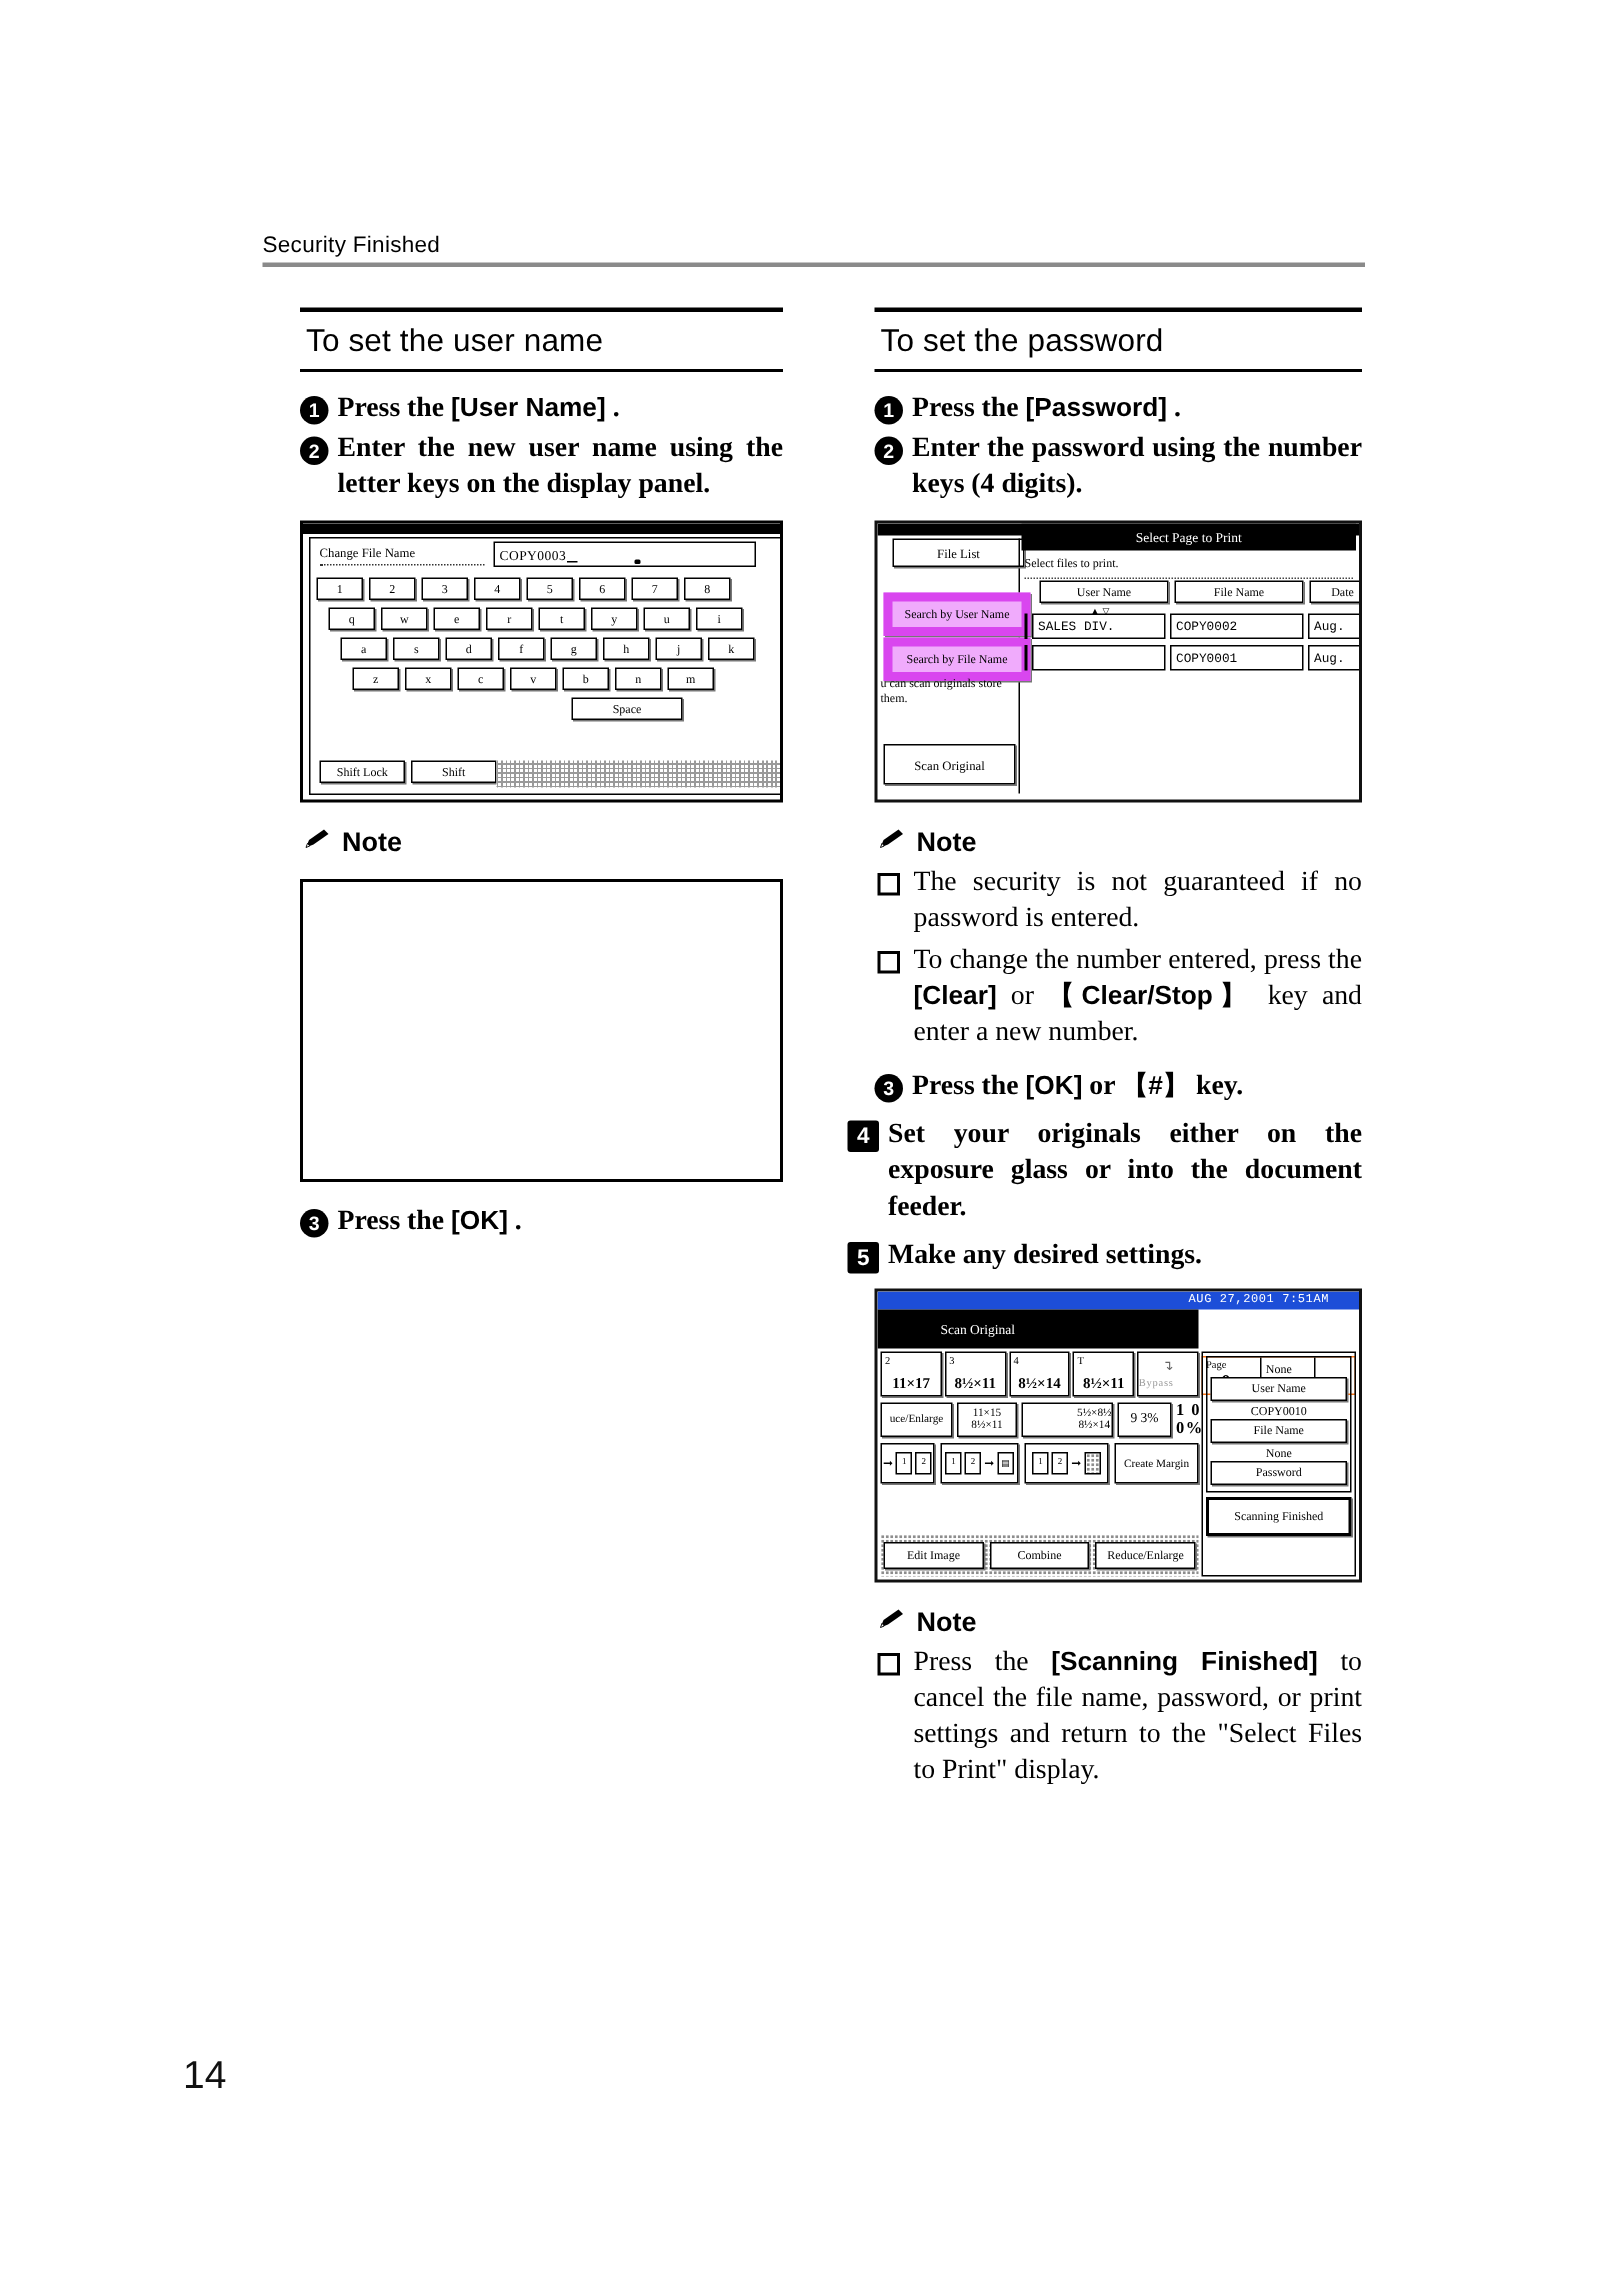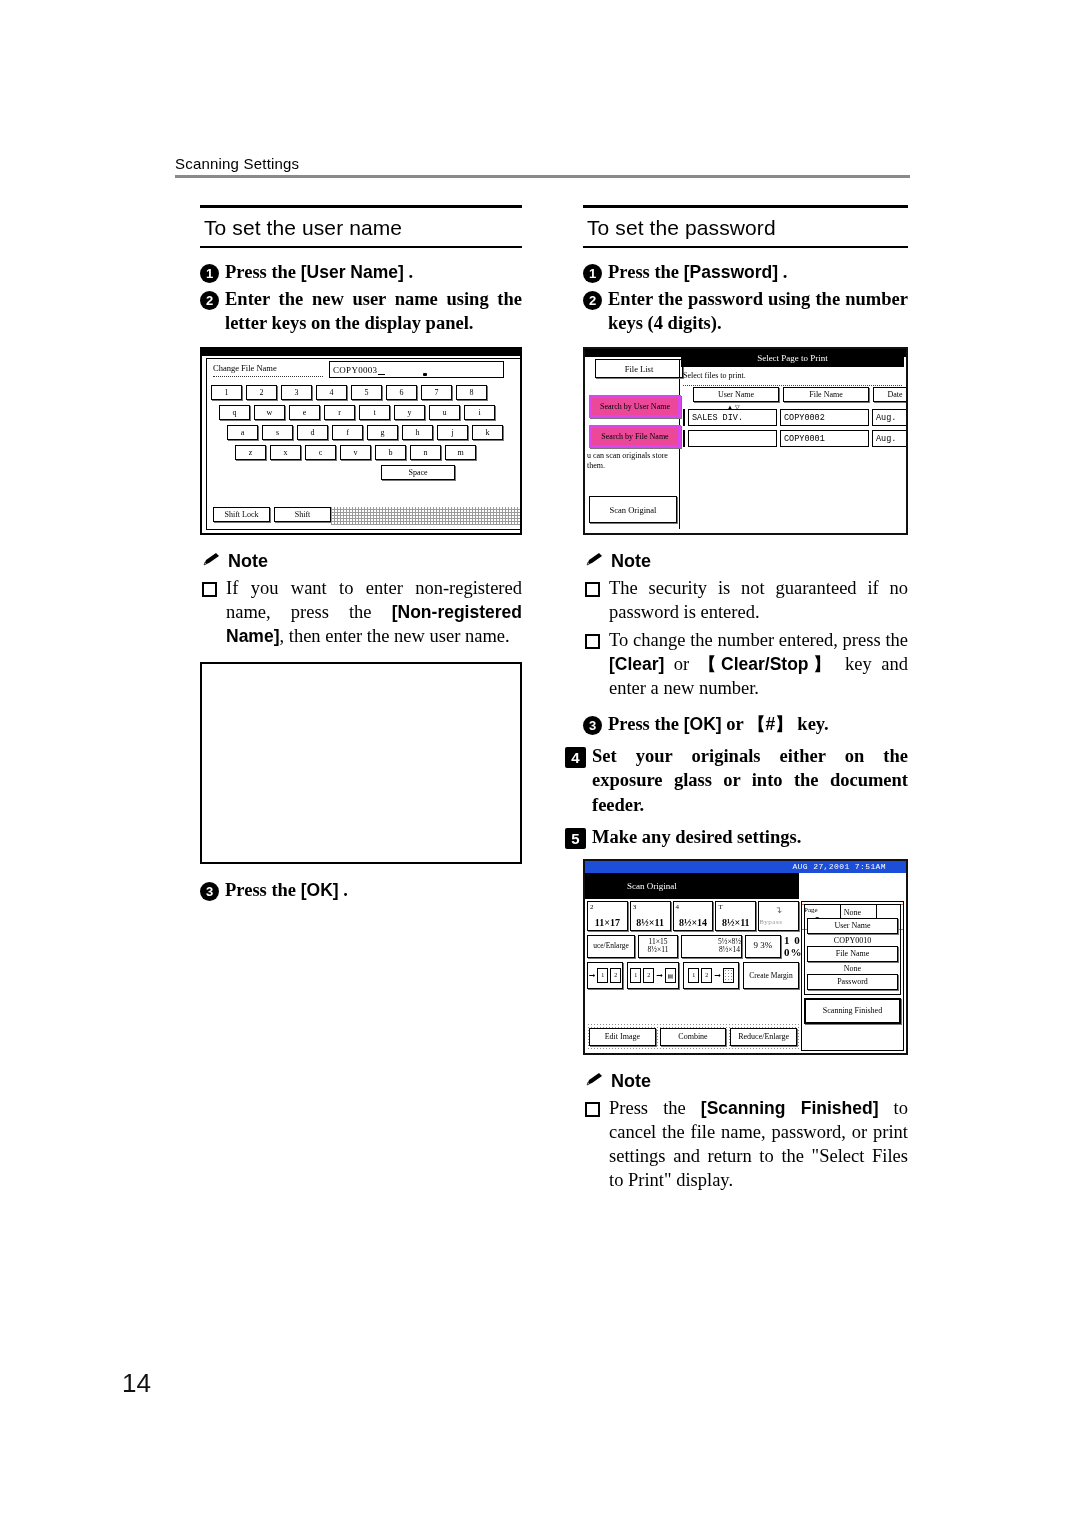--- a/index.html
+++ b/index.html
@@ -169,23 +169,23 @@
     border-right: 1.5px solid #000;
   }
   #fig-select-files .sf-tab {
     position: absolute; left: 8px; top: 0; width: 86px; height: 17px;
     border: 1px solid #000; font-size: 8.5px;
     display:flex; align-items:center; justify-content:center;
     box-shadow: 1px 1px 0 #777;
   }
   #fig-select-files .sf-sidebtn {
     position: absolute; left: 2px; width: 86px; height: 17px;
-    border: 3px solid #d946ef; font-size: 8px;
+    border: 6px solid #d946ef; font-size: 8px;
     display:flex; align-items:center; justify-content:center;
-    box-shadow: 1px 1px 0 #777; background:#ec4899;
+    box-shadow: 1px 1px 0 #777; background:#f0abfc;
   }
   #fig-select-files .sf-hint {
     position: absolute; left: 0px; width: 92px; font-size: 8px; line-height: 1.25;
   }
   #fig-select-files .sf-scan {
     position: absolute; left: 2px; bottom: 6px; width: 86px; height: 25px;
     border: 1px solid #000; font-size: 8.5px;
     display:flex; align-items:center; justify-content:center;
     box-shadow: 1px 1px 0 #777; background:#fff;
   }
@@ -335,21 +335,21 @@
     font-family: "Liberation Sans", sans-serif;
     font-size: 26px; color: #111;
   }
 </style>
 </head>
 <body>
 
 <div class="page">
 
   <div id="running-header">
-    <div class="rh-text">Scanning Settings</div>
+    <div class="rh-text">Security Finished</div>
     <div class="rh-rule"></div>
   </div>
 
   <div class="col" id="col-left">
 
     <div class="sec-rule-top"></div>
     <div class="sec-title">To set the user name</div>
     <div class="sec-rule-bot"></div>
 
     <div class="step">
@@ -431,24 +431,20 @@
 
     <div class="note-head">
       <span class="pencil">
         <svg width="19" height="15" viewBox="0 0 19 15">
             <path d="M2 13 L4 8 L14 1 L17 4 L7 11 Z" fill="#000"></path>
             <path d="M2 13 L4.5 12 L3 10.2 Z" fill="#fff" stroke="#000" stroke-width="0.6"></path>
           </svg>
       </span>
       <span>Note</span>
     </div>
-    <div class="note-item">
-      <span class="bullet"></span>
-      <span class="ntext"><span>If you want to enter non-registered name, press the </span><b>[Non-registered Name]</b><span>, then enter the new user name.</span></span>
-    </div>
 
     <div id="blank-figure-box"></div>
 
     <div class="step">
       <span class="step-num">3</span>
       <span class="step-body"><span>Press the </span><span class="k">[OK]</span><span> .</span></span>
     </div>
   </div>
 
   <div class="col" id="col-right">

